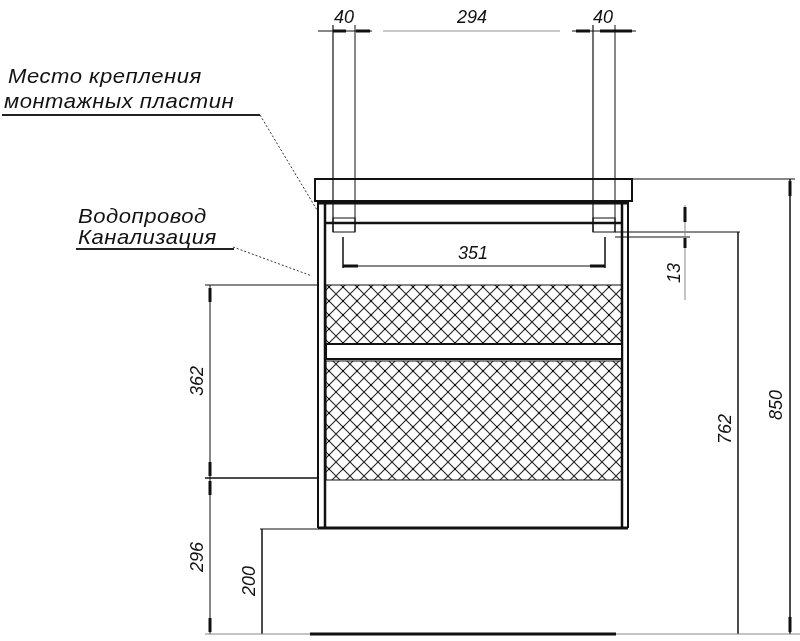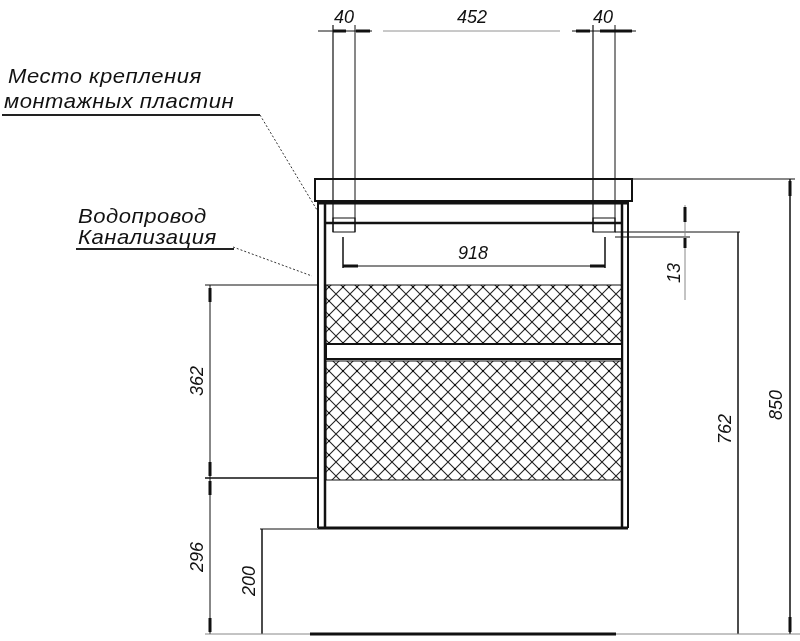--- a/index.html
+++ b/index.html
@@ -107,23 +107,23 @@
 
 <div class="lbl" style="left:8px; top:65px;">Место крепления</div>
 <div class="lbl" style="left:4px; top:90px;">монтажных пластин</div>
 <div class="underline" style="left:2px; top:114px; width:258px;"></div>
 
 <div class="lbl" style="left:78px; top:205px;">Водопровод</div>
 <div class="lbl" style="left:78px; top:226px;">Канализация</div>
 <div class="underline" style="left:76px; top:248px; width:158px;"></div>
 
 <div class="dim" style="left:334px; top:8px;">40</div>
-<div class="dim" style="left:457px; top:8px;">452</div>
+<div class="dim" style="left:457px; top:8px;">294</div>
 <div class="dim" style="left:593px; top:8px;">40</div>
-<div class="dim" style="left:458px; top:244px;">918</div>
+<div class="dim" style="left:458px; top:244px;">351</div>
 
 <div class="dim vert" style="left:664px; top:264px;">13</div>
 <div class="dim vert" style="left:710px; top:420px;">762</div>
 <div class="dim vert" style="left:761px; top:396px;">850</div>
 
 <div class="dim vert" style="left:182px; top:372px;">362</div>
 <div class="dim vert" style="left:182px; top:548px;">296</div>
 <div class="dim vert" style="left:234px; top:572px;">200</div>
 
 </body></html>

